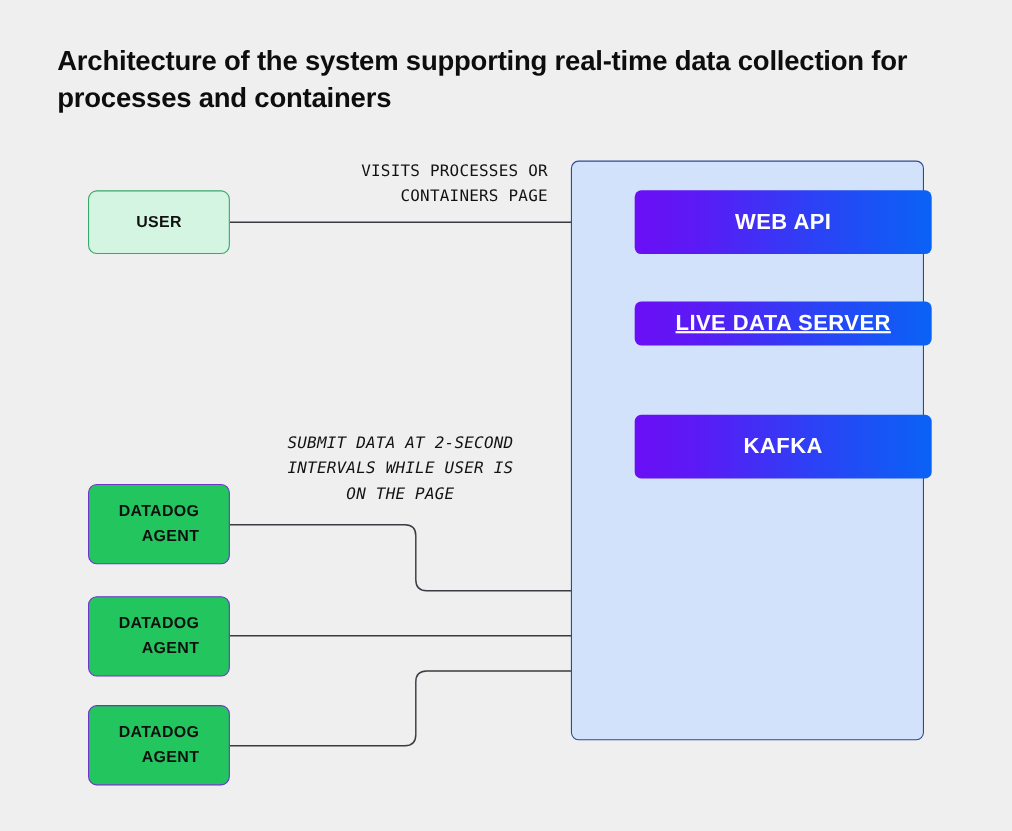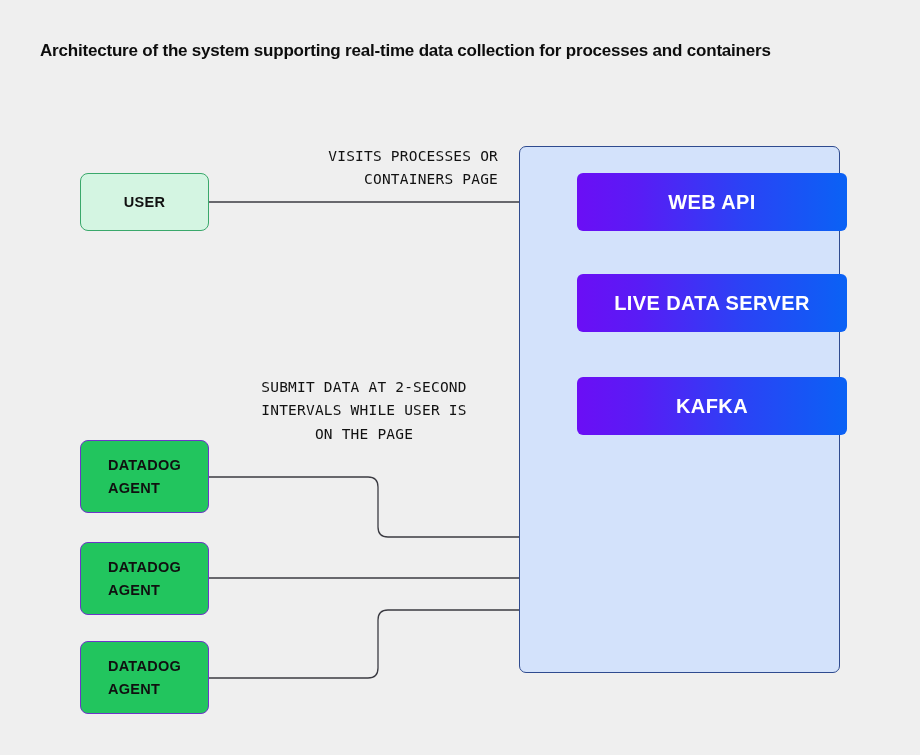--- a/index.html
+++ b/index.html
@@ -17,24 +17,24 @@
   #canvas {
     position: absolute;
     left: 0; top: 0;
     width: 920px;
     height: 755px;
   }
 
   
   #title {
     position: absolute;
-    left: 40px;
+    left: 52px;
     top: 40px;
     width: 850px;
-    font-size: 17px;
+    font-size: 25px;
     font-weight: bold;
     line-height: 1.32;
     letter-spacing: -0.2px;
     color: #0d0d0d;
     font-family: "Liberation Sans", sans-serif;
   }
 
   
   #wires {
     position: absolute;
@@ -56,37 +56,37 @@
     box-sizing: border-box;
   }
 
   
   .node {
     position: absolute;
     box-sizing: border-box;
     display: flex;
     align-items: center;
     justify-content: center;
-    text-align: left;
+    text-align: right;
     font-weight: bold;
     border-radius: 7px;
   }
 
   
   .svc {
     color: #ffffff;
     font-size: 20px;
     letter-spacing: 0.4px;
     left: 577px;
     width: 270px;
     background: linear-gradient(90deg, #6b0ef5 0%, #5a1bf5 22%, #2a43f5 62%, #0a62f5 100%);
     border-radius: 6px;
   }
   #node-webapi        { top: 173px; height: 58px; }
-  #node-livedata      { top: 274px; height: 58px; }
+  #node-livedata      { top: 274px; height: 40px; text-decoration: underline; }
   #node-kafka         { top: 377px; height: 58px; }
   #node-dataintake {
     top: 505px;
     height: 145px;
     background: linear-gradient(30deg, #ff0080 0%, #f0009a 16%, #c211cf 52%, #9410ee 76%, #7b0ef5 100%);
   }
 
   
   .actor {
     left: 80px;
@@ -123,22 +123,23 @@
     white-space: pre-line;
   }
   #label-user-edge {
     left: 230px;
     top: 145px;
     width: 268px;
     text-align: right;
   }
   #label-agent-edge {
     left: 218px;
-    top: 376px;
+    top: 392px;
     width: 292px;
+    font-style: italic;
   }
 </style>
 </head>
 <body>
 
 <div id="canvas">
 
   <div id="title">Architecture of the system supporting real-time data collection for processes and containers</div>
 
   <svg id="wires" viewBox="0 0 920 755" width="920" height="755">

